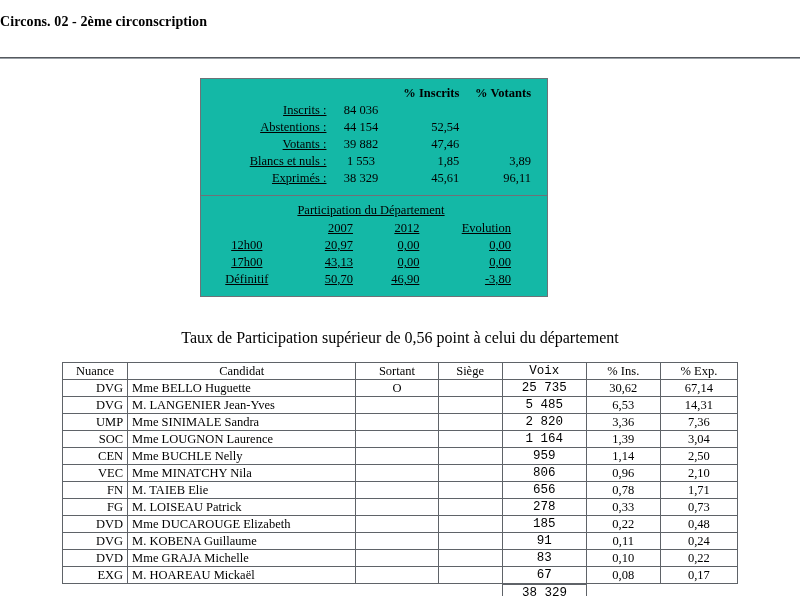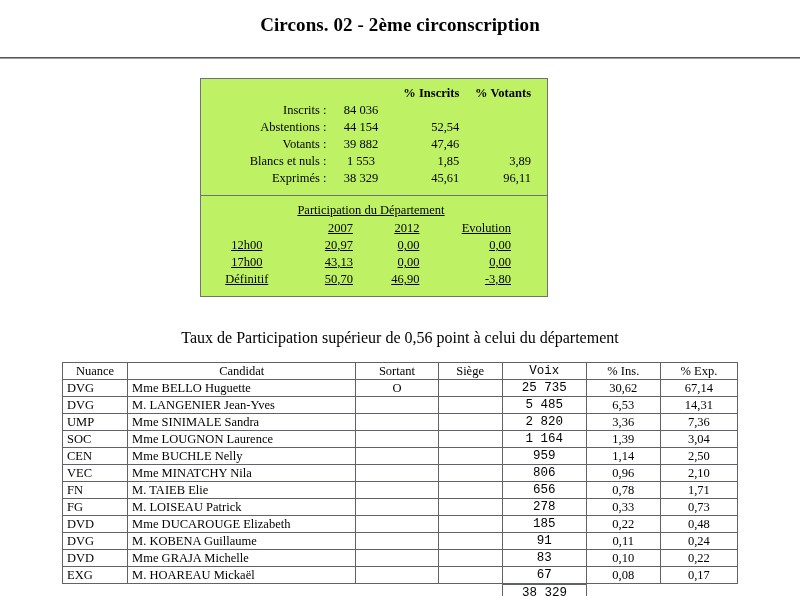--- a/index.html
+++ b/index.html
@@ -15,22 +15,21 @@
     color: #000000;
     overflow: hidden;
   }
 
   
   .doc-title {
     position: absolute;
     top: 14px;
     left: 0;
     width: 800px;
-    text-align: center;
-    font-size: 19px;
+    font-size: 14px;
     font-weight: bold;
     letter-spacing: 0.1px;
   }
   .header-rule {
     position: absolute;
     top: 57px;
     left: 0;
     width: 800px;
     height: 0;
     border-top: 1px solid #55595e;
@@ -38,41 +37,41 @@
   }
 
   
   .stats-box {
     position: absolute;
     left: 200px;
     top: 78px;
     width: 348px;
     border: 1px solid #6e7277;
     box-sizing: border-box;
-    background: #bef264;
+    background: #14b8a6;
   }
   .stats-section {
     padding: 6px 10px 8px 4px;
   }
   .stats-divider {
     border-top: 1px solid #6e7277;
     text-decoration: underline;
   }
 
   table.sum {
     width: 100%;
     border-collapse: collapse;
     font-size: 12.5px;
   }
   table.sum td {
     padding: 1px 0;
     white-space: nowrap;
     vertical-align: baseline;
   }
-  .c-label   { text-align: right; width: 39%; padding-right: 8px !important; }
+  .c-label   { text-align: right; width: 39%; padding-right: 8px !important; text-decoration: underline; }
   .c-count   { text-align: center; width: 19%; padding-right: 10px !important; }
   .c-pins    { text-align: right; width: 21%; padding-right: 8px !important; }
   .c-pvot    { text-align: right; width: 21%; padding-right: 6px !important; }
   .sum-head td {
     font-weight: bold;
     padding-bottom: 6px;
   }
 
   
   table.part {
@@ -124,21 +123,21 @@
   table.cand td {
     border: 1px solid #5f6368;
     height: 16px;
     line-height: 16px;
     padding: 0 4px;
     white-space: nowrap;
     overflow: hidden;
     font-weight: normal;
   }
   table.cand th { text-align: center; }
-  .w-nuance  { width: 56px;  text-align: left; }
+  .w-nuance  { width: 56px;  text-align: right; }
   .w-cand    { width: 219px; text-align: left; }
   .w-sortant { width: 73px;  text-align: center; }
   .w-siege   { width: 55px;  text-align: center; }
   .w-voix    { width: 75px;  text-align: center; font-family: Liberation Mono, monospace; }
   .w-pins    { width: 65px;  text-align: center; }
   .w-pexp    { width: 68px;  text-align: center; }
 
   
   table.total {
     border-collapse: collapse;

